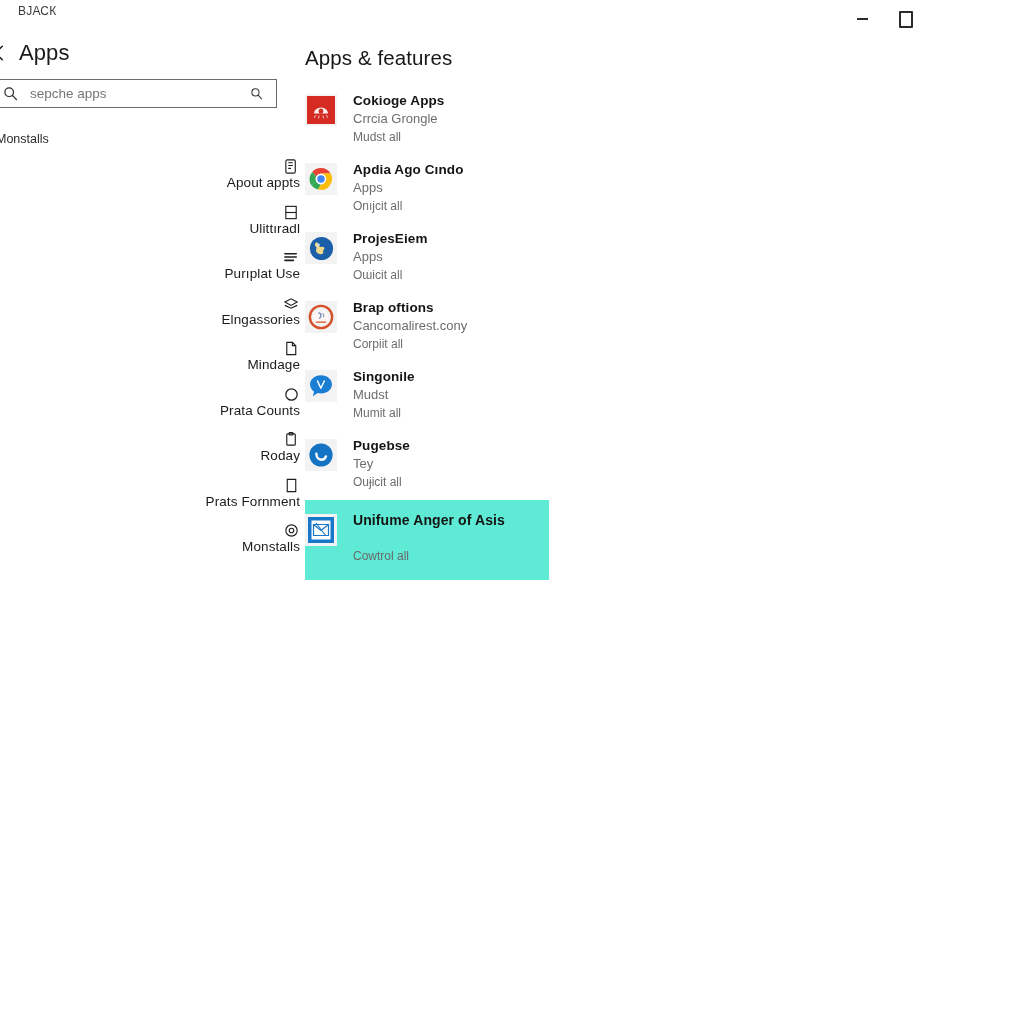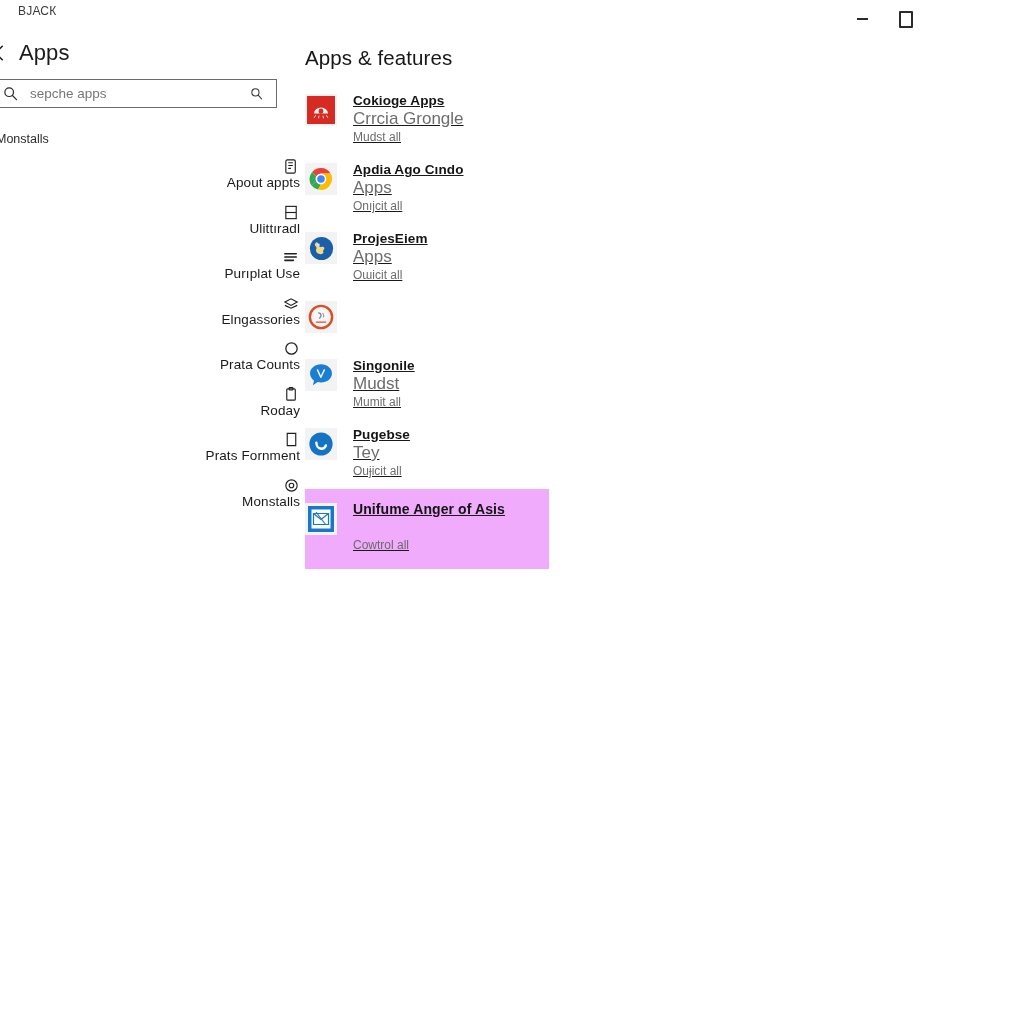--- a/index.html
+++ b/index.html
@@ -194,52 +194,51 @@
   .app-row {
     position: relative;
     display: flex;
     align-items: flex-start;
     padding: 6px 0 8px 0;
     min-height: 58px;
     box-sizing: border-box;
     cursor: default;
   }
   .app-row.selected {
-    background: #f0abfc;
+    background: #5eead4;
     margin-left: 0;
     padding: 12px 0 14px 0;
     min-height: 60px;
   }
   .app-icon-box {
     width: 32px;
     height: 32px;
     flex: none;
     margin-top: 2px;
     background: #f3f3f3;
     display: flex;
     align-items: center;
     justify-content: center;
   }
   .app-icon-box svg { display: block; }
   .app-text {
     margin-left: 16px;
     padding-top: 0px;
     min-width: 0;
-    text-decoration: underline;
   }
   .app-name {
     font-size: 13.5px;
     font-weight: 700;
     color: #141414;
     line-height: 17px;
     white-space: nowrap;
     letter-spacing: .1px;
   }
   .app-publisher {
-    font-size: 17px;
+    font-size: 13px;
     color: #6d6d6d;
     line-height: 19px;
     white-space: nowrap;
   }
   .app-meta {
     font-size: 12px;
     color: #6d6d6d;
     line-height: 19px;
     white-space: nowrap;
   }
@@ -311,20 +310,27 @@
     </div>
 
     <div class="nav-item">
       <svg class="nav-icon" viewBox="0 0 18 18">
         <path d="M2 7.5 L8.5 4 L15 7.5 L8.5 11 Z" fill="none" stroke="#1e1e1e" stroke-width="1.2"></path>
         <path d="M2 11 L8.5 14 L15 11" fill="none" stroke="#1e1e1e" stroke-width="1.2"></path>
       </svg>
       <span class="nav-label">Elngassories</span>
     </div>
 
+    <div class="nav-item">
+      <svg class="nav-icon" viewBox="0 0 18 18">
+        <path d="M4 2.5h6l3.5 3.5v9.5H4z" fill="none" stroke="#1e1e1e" stroke-width="1.2"></path>
+        <path d="M10 2.5V6h3.5" fill="none" stroke="#1e1e1e" stroke-width="1.2"></path>
+      </svg>
+      <span class="nav-label">Mindage</span>
+    </div>
 
     <div class="nav-item">
       <svg class="nav-icon" viewBox="0 0 18 18">
         <circle cx="9" cy="9" r="6" fill="none" stroke="#1e1e1e" stroke-width="1.3"></circle>
       </svg>
       <span class="nav-label">Prata Counts</span>
     </div>
 
     <div class="nav-item">
       <svg class="nav-icon" viewBox="0 0 18 18">
@@ -413,20 +419,25 @@
     <div class="app-row">
       <div class="app-icon-box">
         <svg width="26" height="26" viewBox="0 0 28 28">
           <circle cx="14" cy="14" r="12" fill="none" stroke="#d4512a" stroke-width="2.6"></circle>
           <circle cx="14" cy="14" r="8" fill="#fdf6f2"></circle>
           <path d="M11 9.5c2 0 3 1.5 3 3s-1.5 2-1.5 3.5" fill="none" stroke="#6f86b8" stroke-width="1.4"></path>
           <path d="M15.5 10c1.6 .8 2 3 .8 4.3" fill="none" stroke="#8a99c4" stroke-width="1.2"></path>
           <path d="M9 19.5h10" stroke="#d4512a" stroke-width="1.4" stroke-linecap="round"></path>
         </svg>
       </div>
+      <div class="app-text">
+        <div class="app-name">Brap oftions</div>
+        <div class="app-publisher">Cancomalirest.cony</div>
+        <div class="app-meta">Corpiit all</div>
+      </div>
     </div>
 
     <div class="app-row">
       <div class="app-icon-box">
         <svg width="26" height="26" viewBox="0 0 28 28">
           <path d="M14 2.5c6.6 0 11.8 4.3 11.8 9.8S20.6 22 14 22c-1.2 0-2.4-.1-3.5-.4l-5.3 3.4 1.3-4.8C4 18.3 2.2 15.3 2.2 12.3 2.2 6.8 7.4 2.5 14 2.5z" fill="#1a7fd4"></path>
           <path d="M10.2 8.5l3.6 8 3.8-8" fill="none" stroke="#ffffff" stroke-width="1.5" stroke-linecap="round" stroke-linejoin="round"></path>
         </svg>
       </div>
       <div class="app-text">

